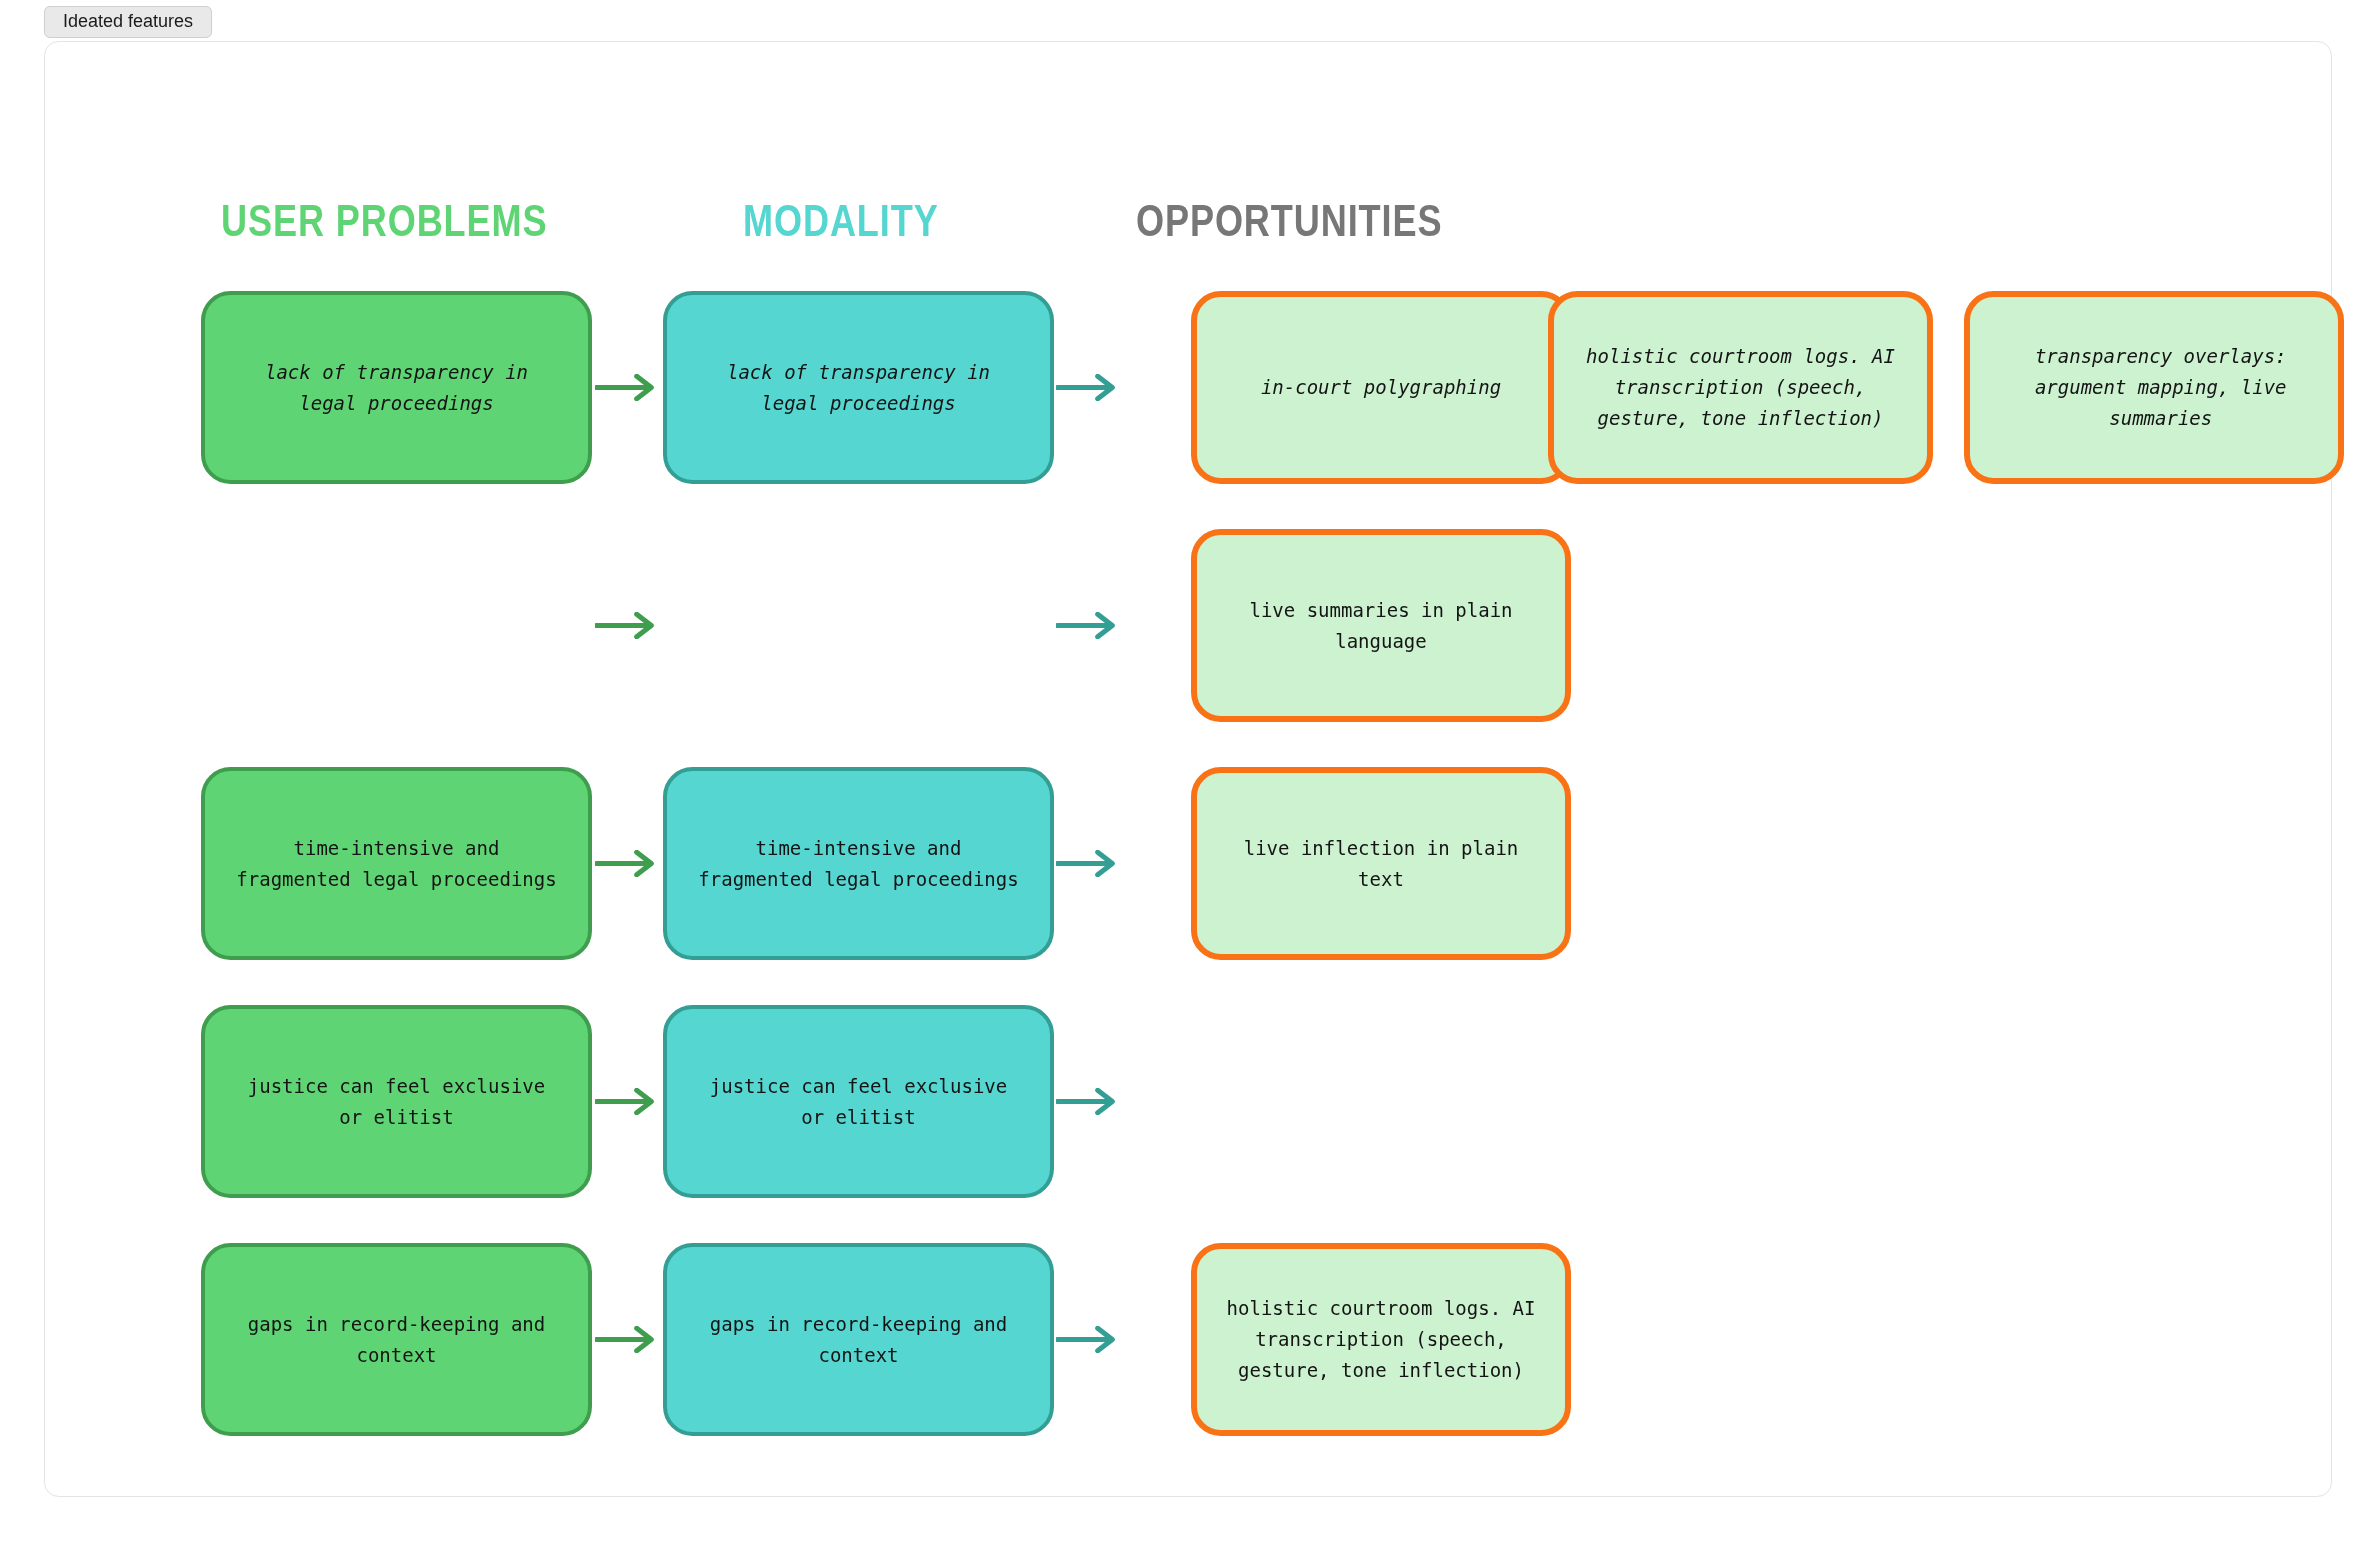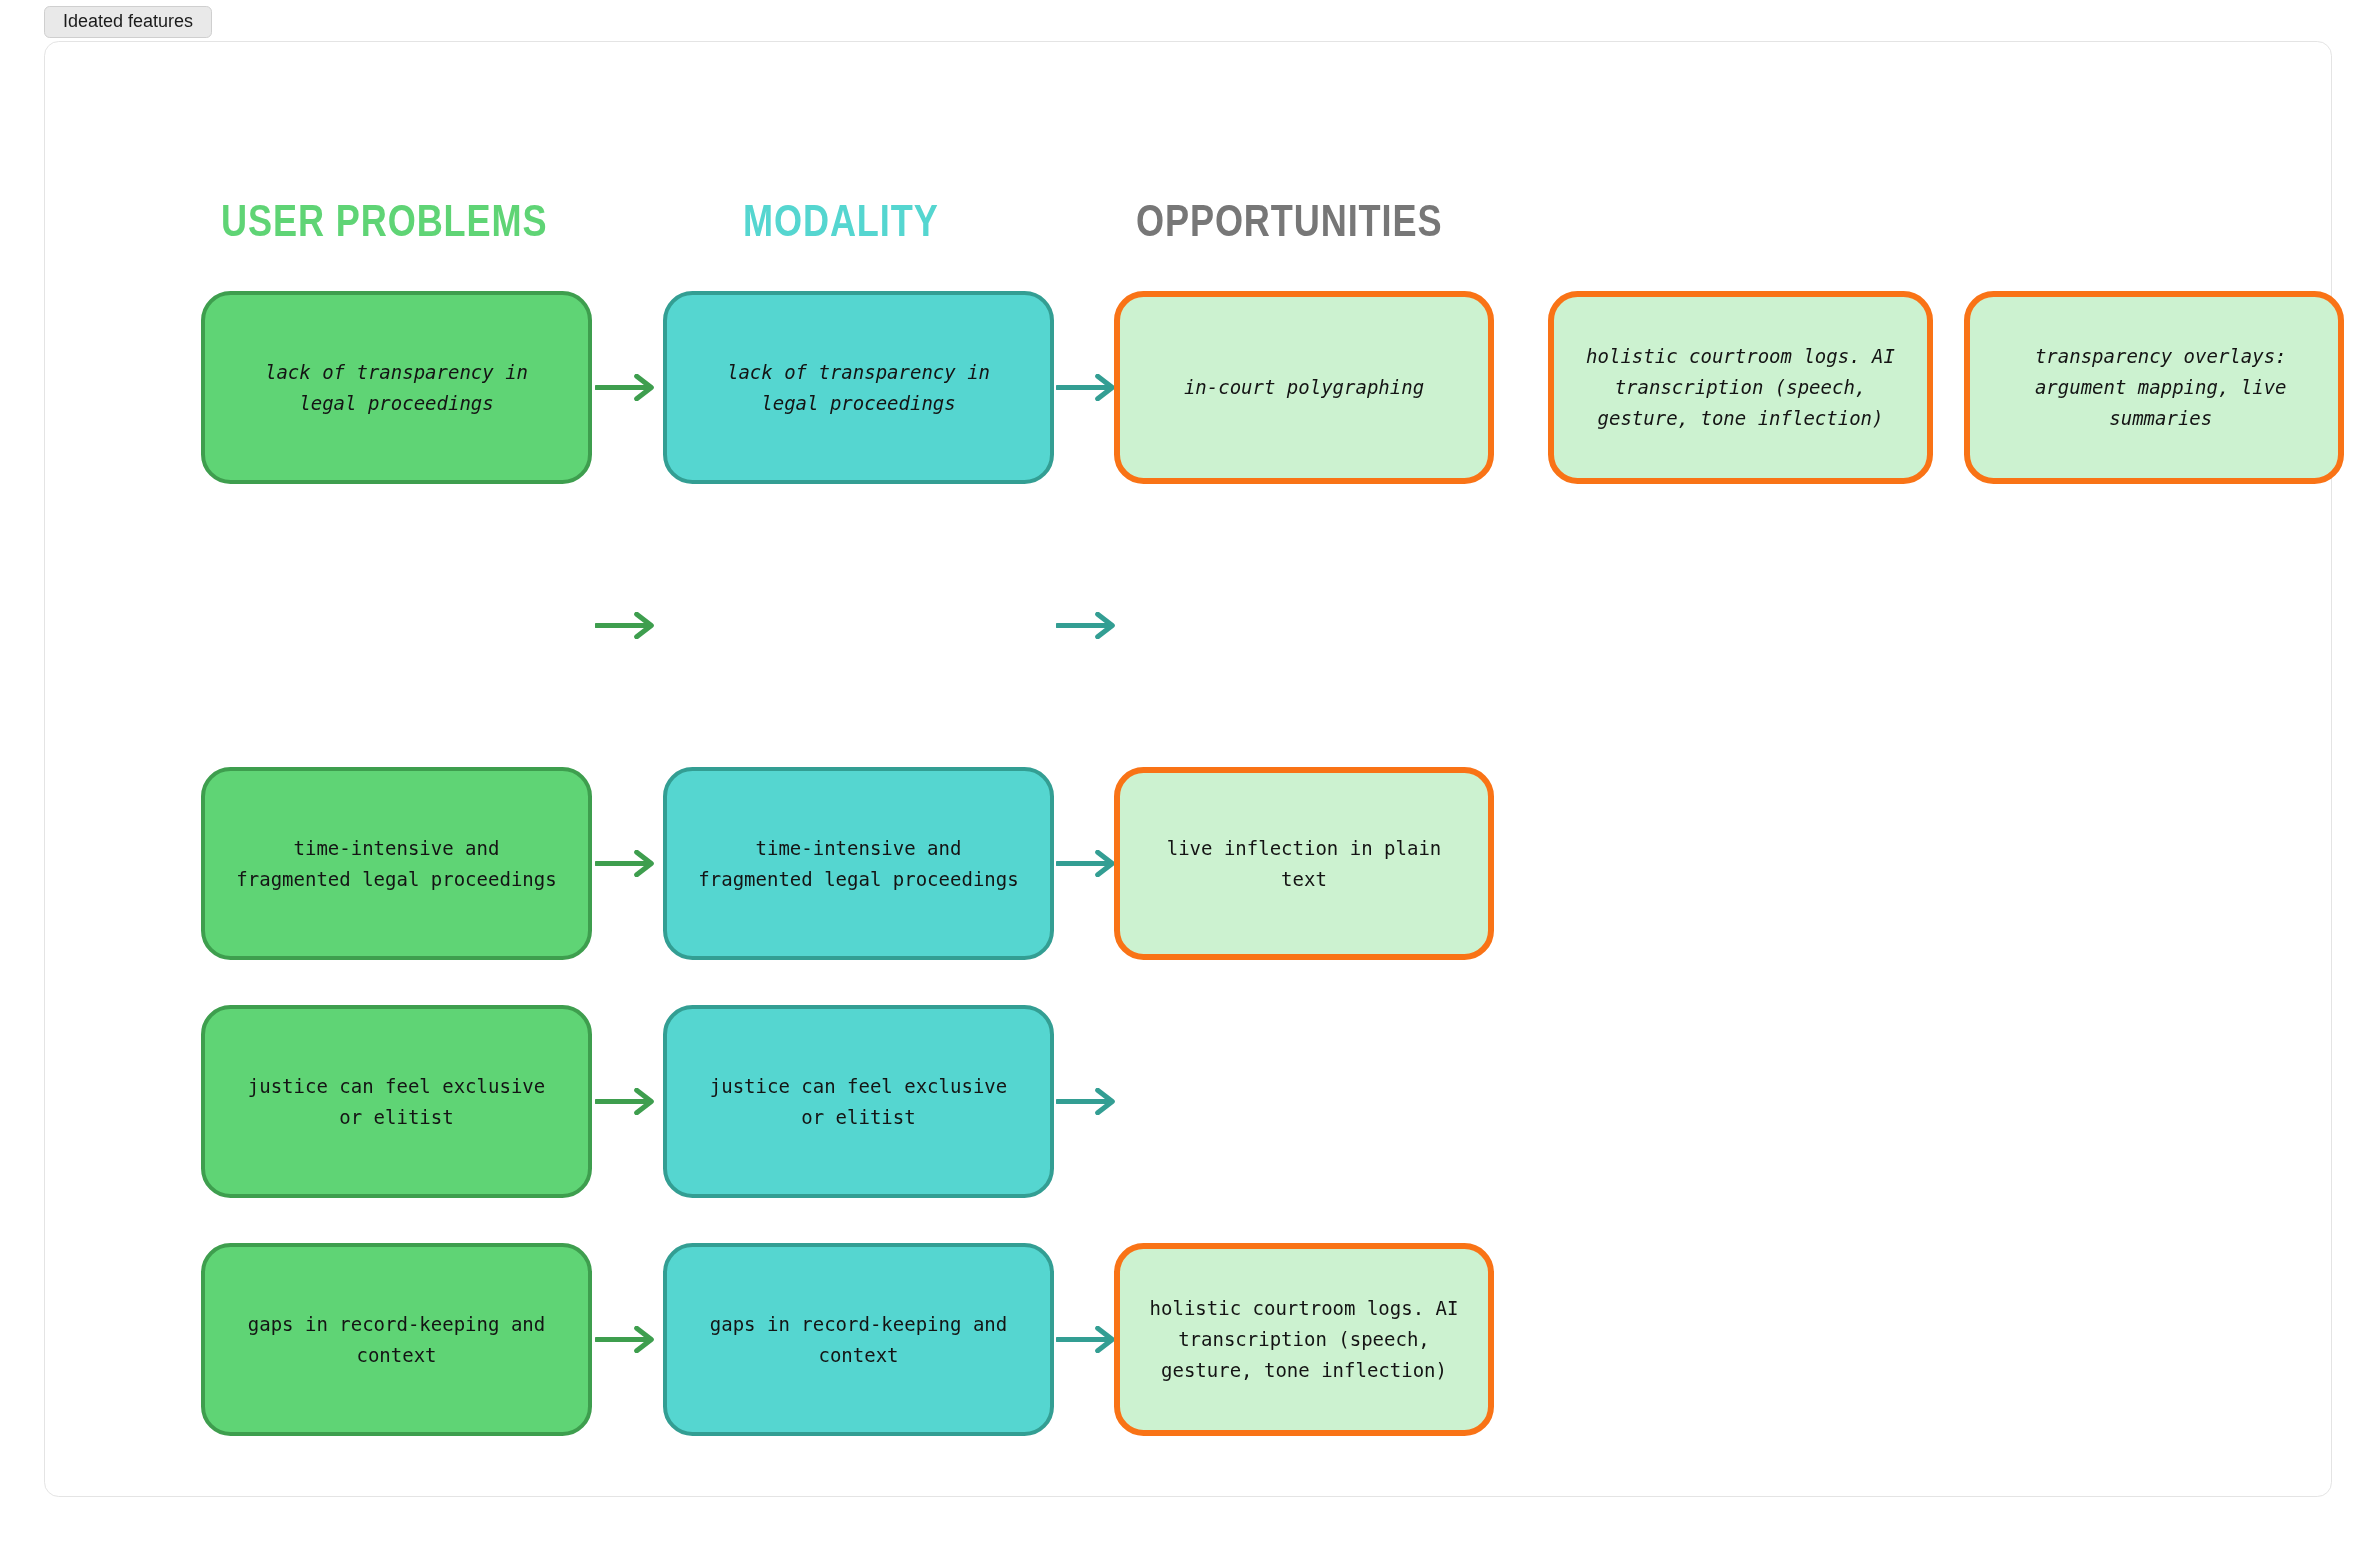--- a/index.html
+++ b/index.html
@@ -99,21 +99,21 @@
     left: 618px;
     width: 391px;
     background: #55D6D0;
     border: 4px solid #339E93;
   }
   .node-opp {
     background: #CCF2D0;
     border: 6px solid #f97316;
     margin-left: 24px;
   }
-  .node-opp.opp-0 { left: 1045px; width: 380px; }
+  .node-opp.opp-0 { left: 1122px; width: 380px; }
   .node-opp.opp-1 { left: 1479px; width: 385px; }
   .node-opp.opp-2 { left: 1895px; width: 380px; padding-left: 35px; }
 
   
   .arrow {
     position: absolute;
     top: 83px;
     width: 62px;
     height: 27px;
   }
@@ -174,20 +174,22 @@
         </svg>
     </div>
     <div class="arrow arrow-2">
       <svg viewBox="0 0 110 48">
           <g fill="none" stroke="#339E93" stroke-width="9" stroke-linecap="round" stroke-linejoin="round">
             <line x1="2" y1="24" x2="96" y2="24"></line>
             <polyline points="74,4 100,24 74,44"></polyline>
           </g>
         </svg>
     </div>
+    <div class="node node-opp opp-0">live summaries in plain
+language</div>
   </div>
 
   <div class="flow-row row-3">
     <div class="node node-problem">time-intensive and
 fragmented legal proceedings</div>
     <div class="arrow arrow-1">
       <svg viewBox="0 0 110 48">
           <g fill="none" stroke="#3E9E4E" stroke-width="9" stroke-linecap="round" stroke-linejoin="round">
             <line x1="2" y1="24" x2="96" y2="24"></line>
             <polyline points="74,4 100,24 74,44"></polyline>

